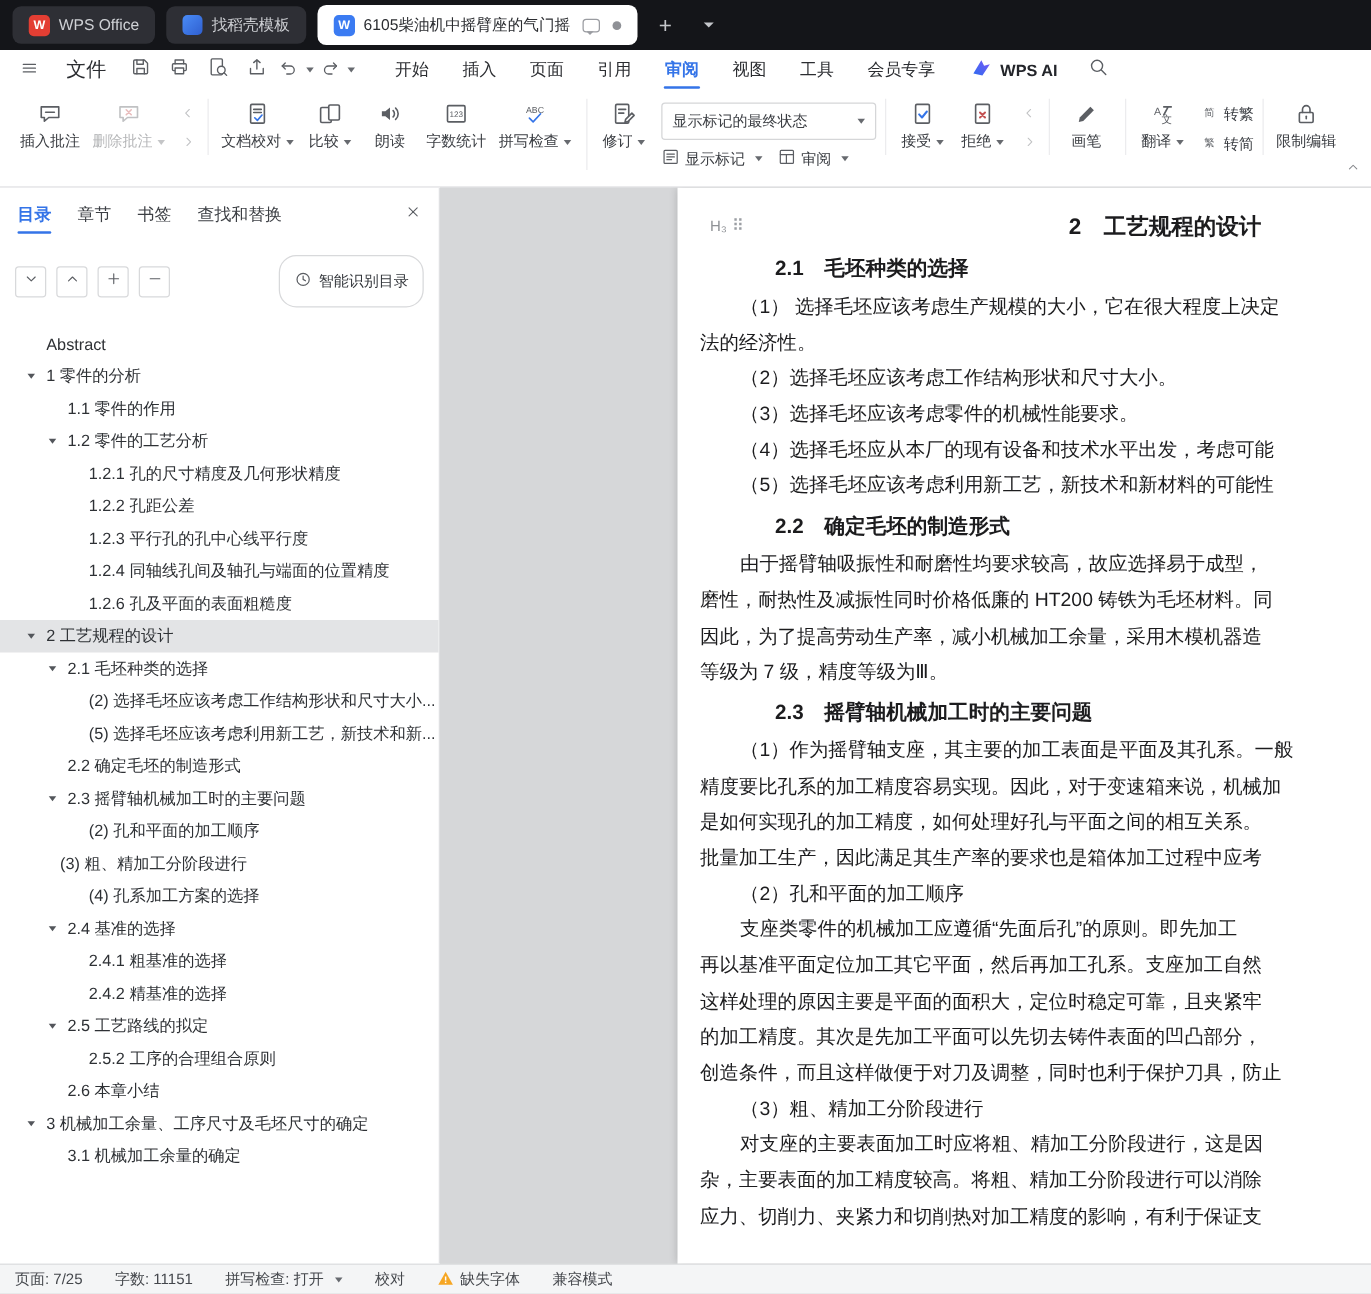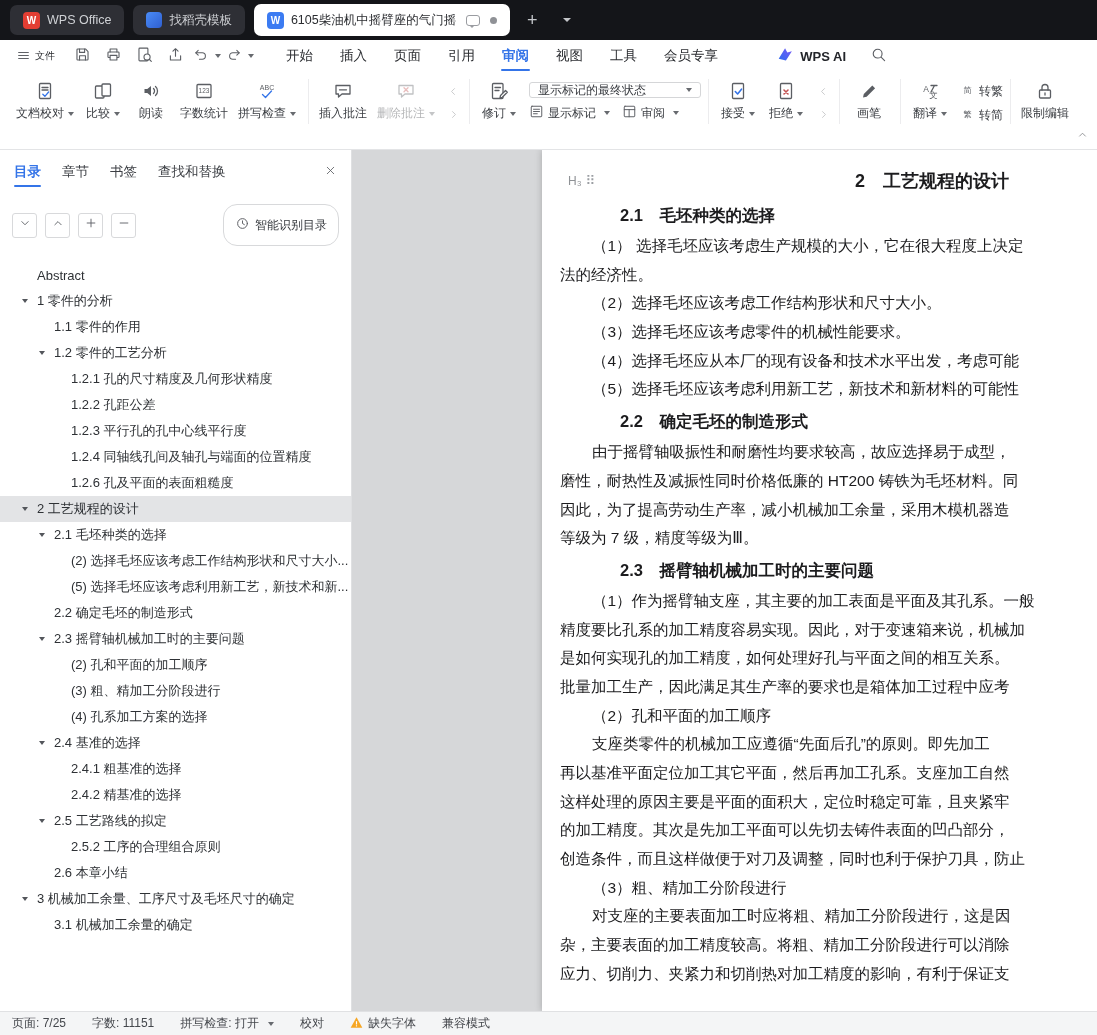--- a/index.html
+++ b/index.html
@@ -14,39 +14,39 @@
   .docer-logo{width:16px;height:16px;border-radius:4px;background:linear-gradient(135deg,#4a8cf7,#2f5fd0)}
   .wdoc-logo{width:17px;height:17px;border-radius:4px;background:#3b7bf2;color:#fff;font-weight:700;font-size:10px;display:flex;align-items:center;justify-content:center}
   .bubble-ic{width:14px;height:11px;border:1.3px solid #9a9ca1;border-radius:3px;position:relative;margin-left:3px}
   .bubble-ic::after{content:'';position:absolute;left:2px;bottom:-6px;border:3px solid transparent;border-top-color:#9a9ca1}
   .tdot{width:7px;height:7px;border-radius:50%;background:#8f9196;margin-left:3px}
   .tbtn{color:#c4c6ca;font-size:18px;width:26px;height:26px;display:flex;align-items:center;justify-content:center;border-radius:4px}
   .tcaret{border-left:4px solid transparent;border-right:4px solid transparent;border-top:4.5px solid #c4c6ca}
 
   
   .menubar{height:32px;background:#fff;display:flex;align-items:center;padding:0 10px;flex:0 0 auto}
-  .file-menu{display:flex;align-items:center;gap:4px;font-size:10px;color:#2b2d31;padding:0 6px}
+  .file-menu{display:flex;align-items:flex-end;gap:22px;font-size:16px;color:#2b2d31;padding:0 6px}
   .quick{display:flex;align-items:center;gap:5px;margin-left:8px}
   .qbtn{height:24px;min-width:26px;display:flex;align-items:center;justify-content:center;border-radius:3px;gap:2px}
   .menu-tabs{display:flex;gap:27px;margin-left:32px}
   .mtab{font-size:13.5px;color:#2b2d31;height:32px;line-height:32px;position:relative}
   .mtab.active{color:#3474e8;font-weight:700}
   .mtab.active::after{content:'';position:absolute;left:-1px;right:-1px;bottom:1px;height:2.5px;background:#3474e8;border-radius:2px}
   .ai{display:flex;align-items:center;gap:6px;margin-left:auto;font-size:13px;font-weight:700;color:#23252a}
   .searchbtn{margin-left:24px;margin-right:200px;display:flex;align-items:center}
 
   
   .ribbon{height:78px;background:#fff;border-bottom:1px solid #e3e4e6;display:flex;align-items:flex-start;padding:7px 4px 0 6px;position:relative;flex:0 0 auto}
   .rgroup{display:flex;align-items:flex-start;padding:0 5px;position:relative}
   .rgroup + .rgroup{border-left:1px solid #ececee;margin-left:2px}
   .rbtn{display:flex;flex-direction:column;align-items:center;min-width:48px;padding:2px 5px;gap:4px;border-radius:4px}
   .rbtn .ric.big svg{display:block}
   .rlabrow{display:flex;align-items:center;font-size:12px;color:#3a3d42;white-space:nowrap}
   .rcol{display:flex;flex-direction:column;gap:6px;margin-left:6px;margin-top:3px}
-  .combo{width:172px;height:16px;border:1px solid #d5d6d8;border-radius:3px;display:flex;align-items:center;justify-content:space-between;padding:0 8px;font-size:12px;color:#3a3d42;background:#fff;white-space:nowrap}
+  .combo{width:172px;height:30px;border:1px solid #d5d6d8;border-radius:3px;display:flex;align-items:center;justify-content:space-between;padding:0 8px;font-size:12px;color:#3a3d42;background:#fff;white-space:nowrap}
   .rsmallrow{display:flex;gap:12px}
   .rsmall{display:flex;align-items:center;gap:4px;font-size:12px;color:#3a3d42;white-space:nowrap}
   .rnav{display:flex;flex-direction:column;gap:7px;margin-left:4px;margin-top:6px}
   .rnavbtn{width:18px;height:16px;display:flex;align-items:center;justify-content:center}
   .dis{opacity:.38}
   .caret{display:inline-block;width:0;height:0;border-left:3.5px solid transparent;border-right:3.5px solid transparent;border-top:4px solid #676a6f;margin-left:4px;vertical-align:1px}
   .collapse-btn{position:absolute;right:8px;bottom:4px;opacity:.75}
 
   
   .content{height:861px;display:flex;flex:0 0 auto}
@@ -186,81 +186,20 @@
             <path d="M13 13l4.2 4.2"></path>
           </svg></span>
       </div>
   </nav>
 
   <section class="ribbon" id="ribbon">
   <div class="rgroup">
         <div class="rbtn">
           <span class="ric big">
             <svg viewBox="0 0 20 20" width="20" height="20" fill="none" stroke="#5b5e63" stroke-width="1.3" stroke-linecap="round" stroke-linejoin="round">
-              <rect x="4.5" y="2.5" width="11" height="15" rx="1"></rect>
-              <path d="M7 6.5h6M7 9h6"></path>
-              <path d="M7.8 13.2l2.1 2.1 3.7-4.3" stroke="#3474e8"></path>
-            </svg>
-          </span>
-          <span class="rlabrow">
-            <span class="rlab">文档校对</span>
-            <span class="caret"></span>
-          </span>
-        </div>
-        <div class="rbtn">
-          <span class="ric big">
-            <svg viewBox="0 0 20 20" width="20" height="20" fill="none" stroke="#5b5e63" stroke-width="1.3" stroke-linecap="round" stroke-linejoin="round">
-              <rect x="2.5" y="5" width="8.5" height="12" rx="1"></rect>
-              <rect x="9" y="3" width="8.5" height="12" rx="1" fill="#ffffff"></rect>
-            </svg>
-          </span>
-          <span class="rlabrow">
-            <span class="rlab">比较</span>
-            <span class="caret"></span>
-          </span>
-        </div>
-        <div class="rbtn">
-          <span class="ric big">
-            <svg viewBox="0 0 20 20" width="20" height="20" fill="none" stroke="#5b5e63" stroke-width="1.3" stroke-linecap="round" stroke-linejoin="round">
-              <path d="M3.5 8v4h2.8L10 15V5L6.3 8z" fill="#5b5e63" stroke="none"></path>
-              <path d="M12.5 7.5a3.5 3.5 0 010 5M14.5 5.5a6 6 0 010 9"></path>
-            </svg>
-          </span>
-          <span class="rlabrow">
-            <span class="rlab">朗读</span>
-          </span>
-        </div>
-        <div class="rbtn">
-          <span class="ric big">
-            <svg viewBox="0 0 20 20" width="20" height="20" fill="none" stroke="#5b5e63" stroke-width="1.3" stroke-linecap="round" stroke-linejoin="round">
-              <rect x="3" y="3.5" width="14" height="13" rx="1"></rect>
-              <text x="10" y="12.4" font-size="6.5" text-anchor="middle" fill="#5b5e63" stroke="none">123</text>
-            </svg>
-          </span>
-          <span class="rlabrow">
-            <span class="rlab">字数统计</span>
-          </span>
-        </div>
-        <div class="rbtn">
-          <span class="ric big">
-            <svg viewBox="0 0 20 20" width="20" height="20" fill="none" stroke="#5b5e63" stroke-width="1.3" stroke-linecap="round" stroke-linejoin="round">
-              <text x="10" y="9" font-size="7" text-anchor="middle" fill="#5b5e63" stroke="none">ABC</text>
-              <path d="M5.5 13.5l3 3 6-6.5" stroke="#3474e8"></path>
-            </svg>
-          </span>
-          <span class="rlabrow">
-            <span class="rlab">拼写检查</span>
-            <span class="caret"></span>
-          </span>
-        </div>
-      </div>
-      <div class="rgroup">
-        <div class="rbtn">
-          <span class="ric big">
-            <svg viewBox="0 0 20 20" width="20" height="20" fill="none" stroke="#5b5e63" stroke-width="1.3" stroke-linecap="round" stroke-linejoin="round">
               <path d="M3 4.5h14v8.5h-8l-3.5 3v-3H3z"></path>
               <path d="M6.5 8.8h7"></path>
             </svg>
           </span>
           <span class="rlabrow">
             <span class="rlab">插入批注</span>
           </span>
         </div>
         <div class="rbtn dis">
           <span class="ric big">
@@ -278,20 +217,81 @@
           <div class="rnavbtn dis">
             <span class="ric"><svg viewBox="0 0 20 20" width="13" height="13" fill="none" stroke="#5b5e63" stroke-width="1.3" stroke-linecap="round" stroke-linejoin="round">
                 <path d="M11.5 5.5L7 10l4.5 4.5"></path>
               </svg></span>
           </div>
           <div class="rnavbtn dis">
             <span class="ric"><svg viewBox="0 0 20 20" width="13" height="13" fill="none" stroke="#5b5e63" stroke-width="1.3" stroke-linecap="round" stroke-linejoin="round">
                 <path d="M8.5 5.5L13 10l-4.5 4.5"></path>
               </svg></span>
           </div>
+        </div>
+      </div>
+      <div class="rgroup">
+        <div class="rbtn">
+          <span class="ric big">
+            <svg viewBox="0 0 20 20" width="20" height="20" fill="none" stroke="#5b5e63" stroke-width="1.3" stroke-linecap="round" stroke-linejoin="round">
+              <rect x="4.5" y="2.5" width="11" height="15" rx="1"></rect>
+              <path d="M7 6.5h6M7 9h6"></path>
+              <path d="M7.8 13.2l2.1 2.1 3.7-4.3" stroke="#3474e8"></path>
+            </svg>
+          </span>
+          <span class="rlabrow">
+            <span class="rlab">文档校对</span>
+            <span class="caret"></span>
+          </span>
+        </div>
+        <div class="rbtn">
+          <span class="ric big">
+            <svg viewBox="0 0 20 20" width="20" height="20" fill="none" stroke="#5b5e63" stroke-width="1.3" stroke-linecap="round" stroke-linejoin="round">
+              <rect x="2.5" y="5" width="8.5" height="12" rx="1"></rect>
+              <rect x="9" y="3" width="8.5" height="12" rx="1" fill="#ffffff"></rect>
+            </svg>
+          </span>
+          <span class="rlabrow">
+            <span class="rlab">比较</span>
+            <span class="caret"></span>
+          </span>
+        </div>
+        <div class="rbtn">
+          <span class="ric big">
+            <svg viewBox="0 0 20 20" width="20" height="20" fill="none" stroke="#5b5e63" stroke-width="1.3" stroke-linecap="round" stroke-linejoin="round">
+              <path d="M3.5 8v4h2.8L10 15V5L6.3 8z" fill="#5b5e63" stroke="none"></path>
+              <path d="M12.5 7.5a3.5 3.5 0 010 5M14.5 5.5a6 6 0 010 9"></path>
+            </svg>
+          </span>
+          <span class="rlabrow">
+            <span class="rlab">朗读</span>
+          </span>
+        </div>
+        <div class="rbtn">
+          <span class="ric big">
+            <svg viewBox="0 0 20 20" width="20" height="20" fill="none" stroke="#5b5e63" stroke-width="1.3" stroke-linecap="round" stroke-linejoin="round">
+              <rect x="3" y="3.5" width="14" height="13" rx="1"></rect>
+              <text x="10" y="12.4" font-size="6.5" text-anchor="middle" fill="#5b5e63" stroke="none">123</text>
+            </svg>
+          </span>
+          <span class="rlabrow">
+            <span class="rlab">字数统计</span>
+          </span>
+        </div>
+        <div class="rbtn">
+          <span class="ric big">
+            <svg viewBox="0 0 20 20" width="20" height="20" fill="none" stroke="#5b5e63" stroke-width="1.3" stroke-linecap="round" stroke-linejoin="round">
+              <text x="10" y="9" font-size="7" text-anchor="middle" fill="#5b5e63" stroke="none">ABC</text>
+              <path d="M5.5 13.5l3 3 6-6.5" stroke="#3474e8"></path>
+            </svg>
+          </span>
+          <span class="rlabrow">
+            <span class="rlab">拼写检查</span>
+            <span class="caret"></span>
+          </span>
         </div>
       </div>
       <div class="rgroup">
         <div class="rbtn">
           <span class="ric big">
             <svg viewBox="0 0 20 20" width="20" height="20" fill="none" stroke="#5b5e63" stroke-width="1.3" stroke-linecap="round" stroke-linejoin="round">
               <rect x="3.5" y="2.5" width="10.5" height="15" rx="1"></rect>
               <path d="M6 6.5h5.5M6 9.5h4"></path>
               <path d="M11.5 14.5l5-5 1.8 1.8-5 5-2.3.5z" fill="#ffffff"></path>
             </svg>
@@ -526,21 +526,21 @@
             <span class="tlabel">2.2 确定毛坯的制造形式</span>
           </div>
           <div class="trow" style="padding-left: 39px;">
             <span class="tarrow"></span>
             <span class="tlabel">2.3 摇臂轴机械加工时的主要问题</span>
           </div>
           <div class="trow" style="padding-left: 56px;">
             <span class="tarrow hid"></span>
             <span class="tlabel">(2) 孔和平面的加工顺序</span>
           </div>
-          <div class="trow" style="padding-left: 56px;">
+          <div class="trow" style="padding-left: 33px;">
             <span class="tarrow hid"></span>
             <span class="tlabel">(3) 粗、精加工分阶段进行</span>
           </div>
           <div class="trow" style="padding-left: 56px;">
             <span class="tarrow hid"></span>
             <span class="tlabel">(4) 孔系加工方案的选择</span>
           </div>
           <div class="trow" style="padding-left: 39px;">
             <span class="tarrow"></span>
             <span class="tlabel">2.4 基准的选择</span>

